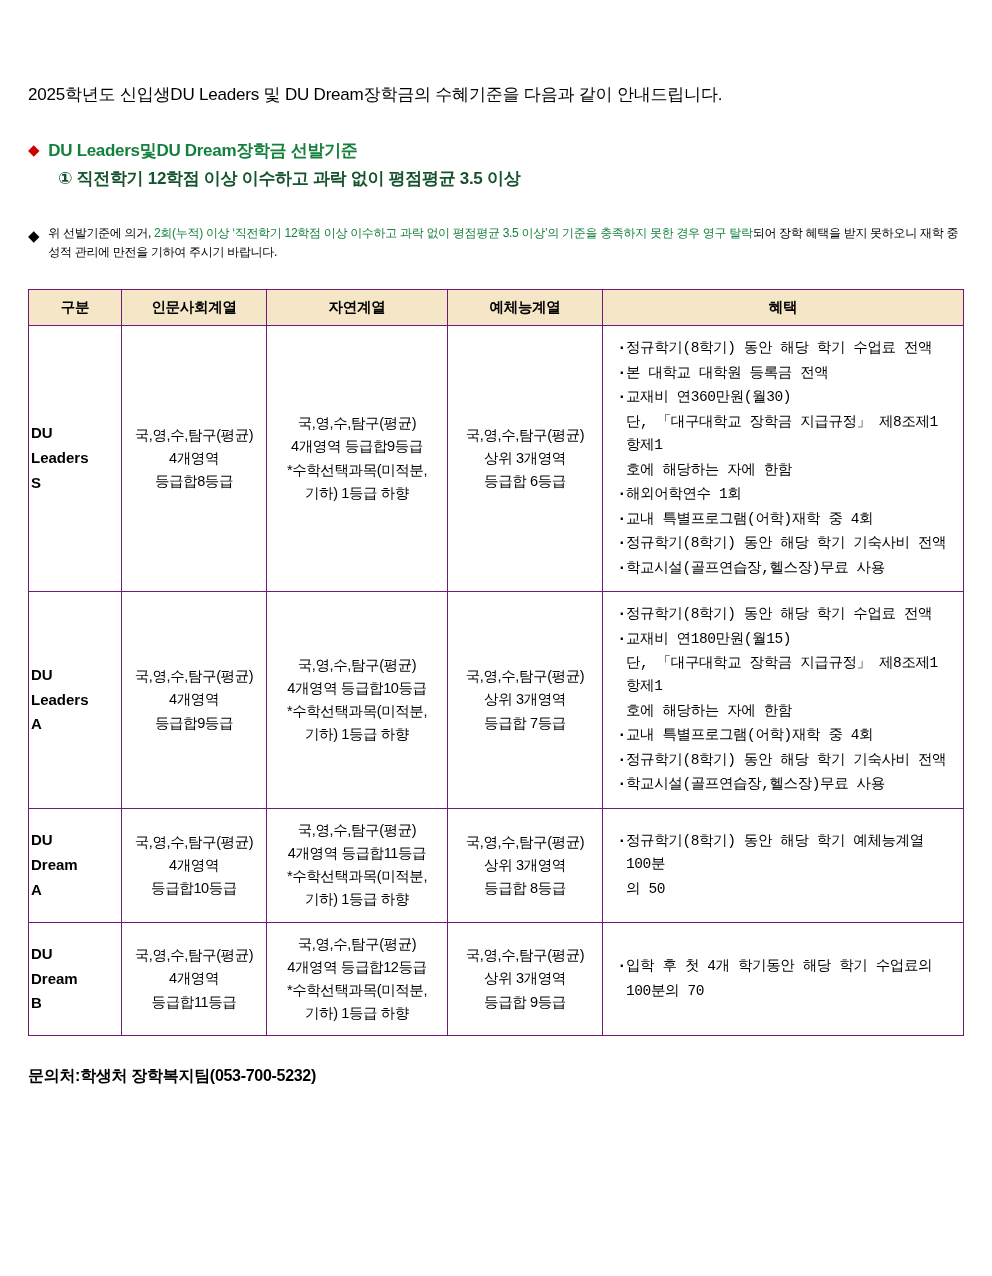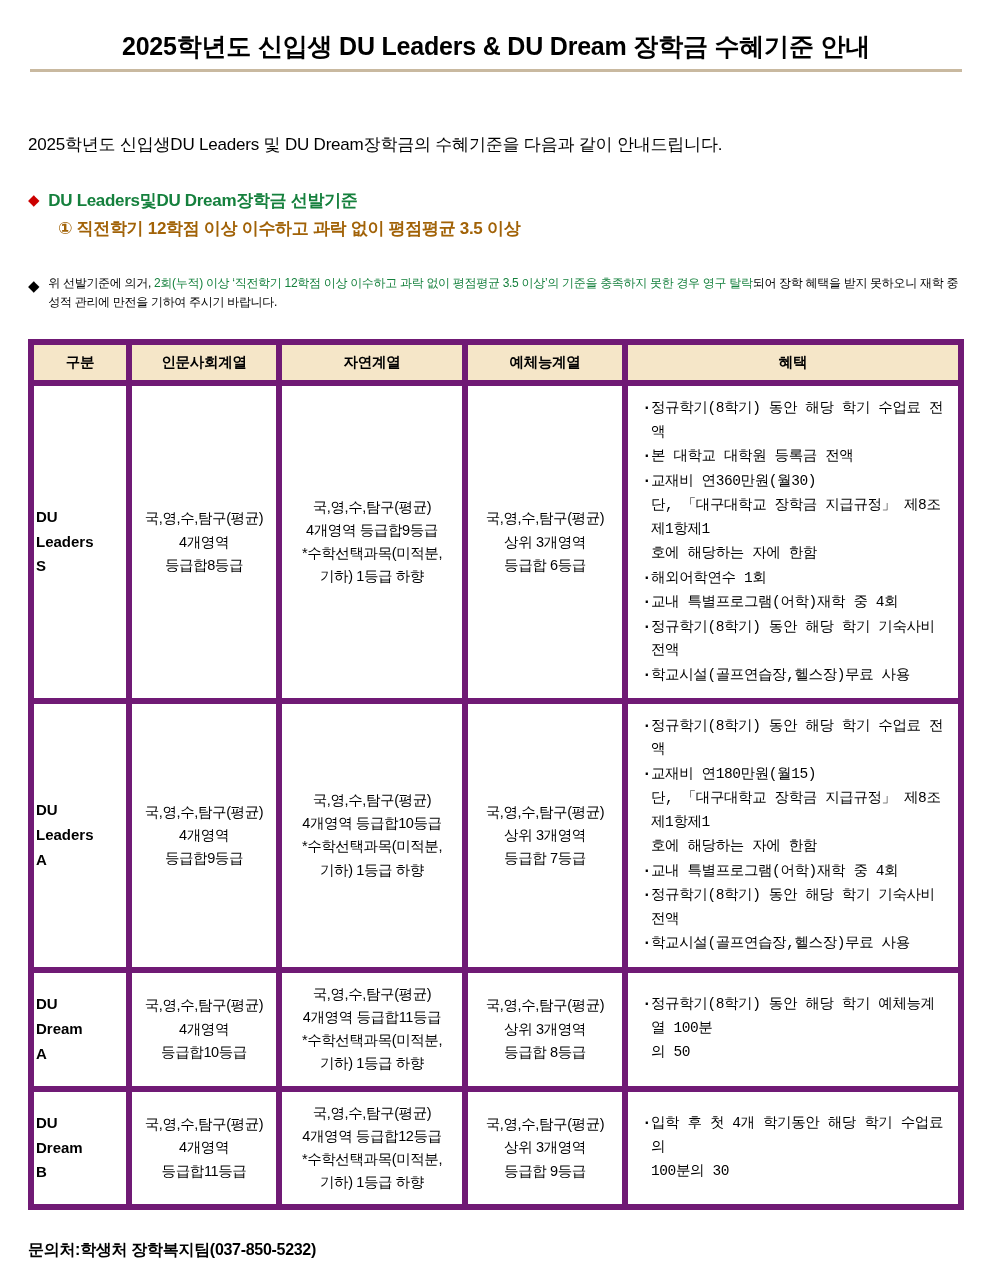--- a/index.html
+++ b/index.html
@@ -60,21 +60,21 @@
     line-height: 1.6;
     flex: 0 0 auto;
   }
   .diamond.black { color: #000000; }
   .red { color: #15803d; }
   .sec1-head { font-weight: bold; }
   .sub-line {
     margin-left: 30px;
     font-size: 17px;
     font-weight: bold;
-    color: #a16207;
+    color: #14532d;
     line-height: 1.75;
     letter-spacing: -0.3px;
   }
   .sec2-body {
     font-size: 12px;
     line-height: 1.65;
     letter-spacing: -0.3px;
   }
   .sec2-body .red { font-weight: normal; }
   .indent-hang {
@@ -82,21 +82,21 @@
   }
   
   table.scholarship {
     margin-top: 26px;
     border-collapse: collapse;
     width: 936px;
     table-layout: fixed;
   }
   table.scholarship th,
   table.scholarship td {
-    border: 6px solid #701a75;
+    border: 1px solid #701a75;
     vertical-align: middle;
   }
   table.scholarship thead th {
     background: #f5e6c8;
     font-size: 14.5px;
     font-weight: bold;
     padding: 8px 2px;
     text-align: center;
     letter-spacing: -0.3px;
   }
@@ -153,23 +153,20 @@
     font-weight: bold;
     letter-spacing: -0.3px;
     padding-bottom: 12px;
   }
 </style>
 </head>
 <body>
 
 <div class="page">
 
-  <div class="title-wrap">
-    <div class="doc-title">2025학년도 신입생 DU Leaders &amp; DU Dream 장학금 수혜기준 안내</div>
-  </div>
 
   <div class="intro">2025학년도 신입생DU Leaders 및 DU Dream장학금의 수혜기준을 다음과 같이 안내드립니다.</div>
 
   <div class="sec">
     <div class="bullet-line">
       <span class="diamond">◆</span>
       <span class="sec1-head red">DU Leaders및DU Dream장학금 선발기준</span>
     </div>
     <div class="sub-line">① 직전학기 12학점 이상 이수하고 과락 없이 평점평균 3.5 이상</div>
   </div>
@@ -313,22 +310,22 @@
           <span class="crit-line">기하) 1등급 하향</span>
         </td>
         <td class="col-crit">
           <span class="crit-line">국,영,수,탐구(평균)</span>
           <span class="crit-line">상위 3개영역</span>
           <span class="crit-line">등급합 9등급</span>
         </td>
         <td class="col-benefit">
           <ul>
             <li>입학 후 첫 4개 학기동안 해당 학기 수업료의</li>
-            <li class="cont">100분의 30</li>
+            <li class="cont">100분의 70</li>
           </ul>
         </td>
       </tr>
     </tbody>
   </table>
 
-  <div class="footer">문의처:학생처 장학복지팀(037-850-5232)</div>
+  <div class="footer">문의처:학생처 장학복지팀(053-700-5232)</div>
 
 </div>
 
 </body></html>

